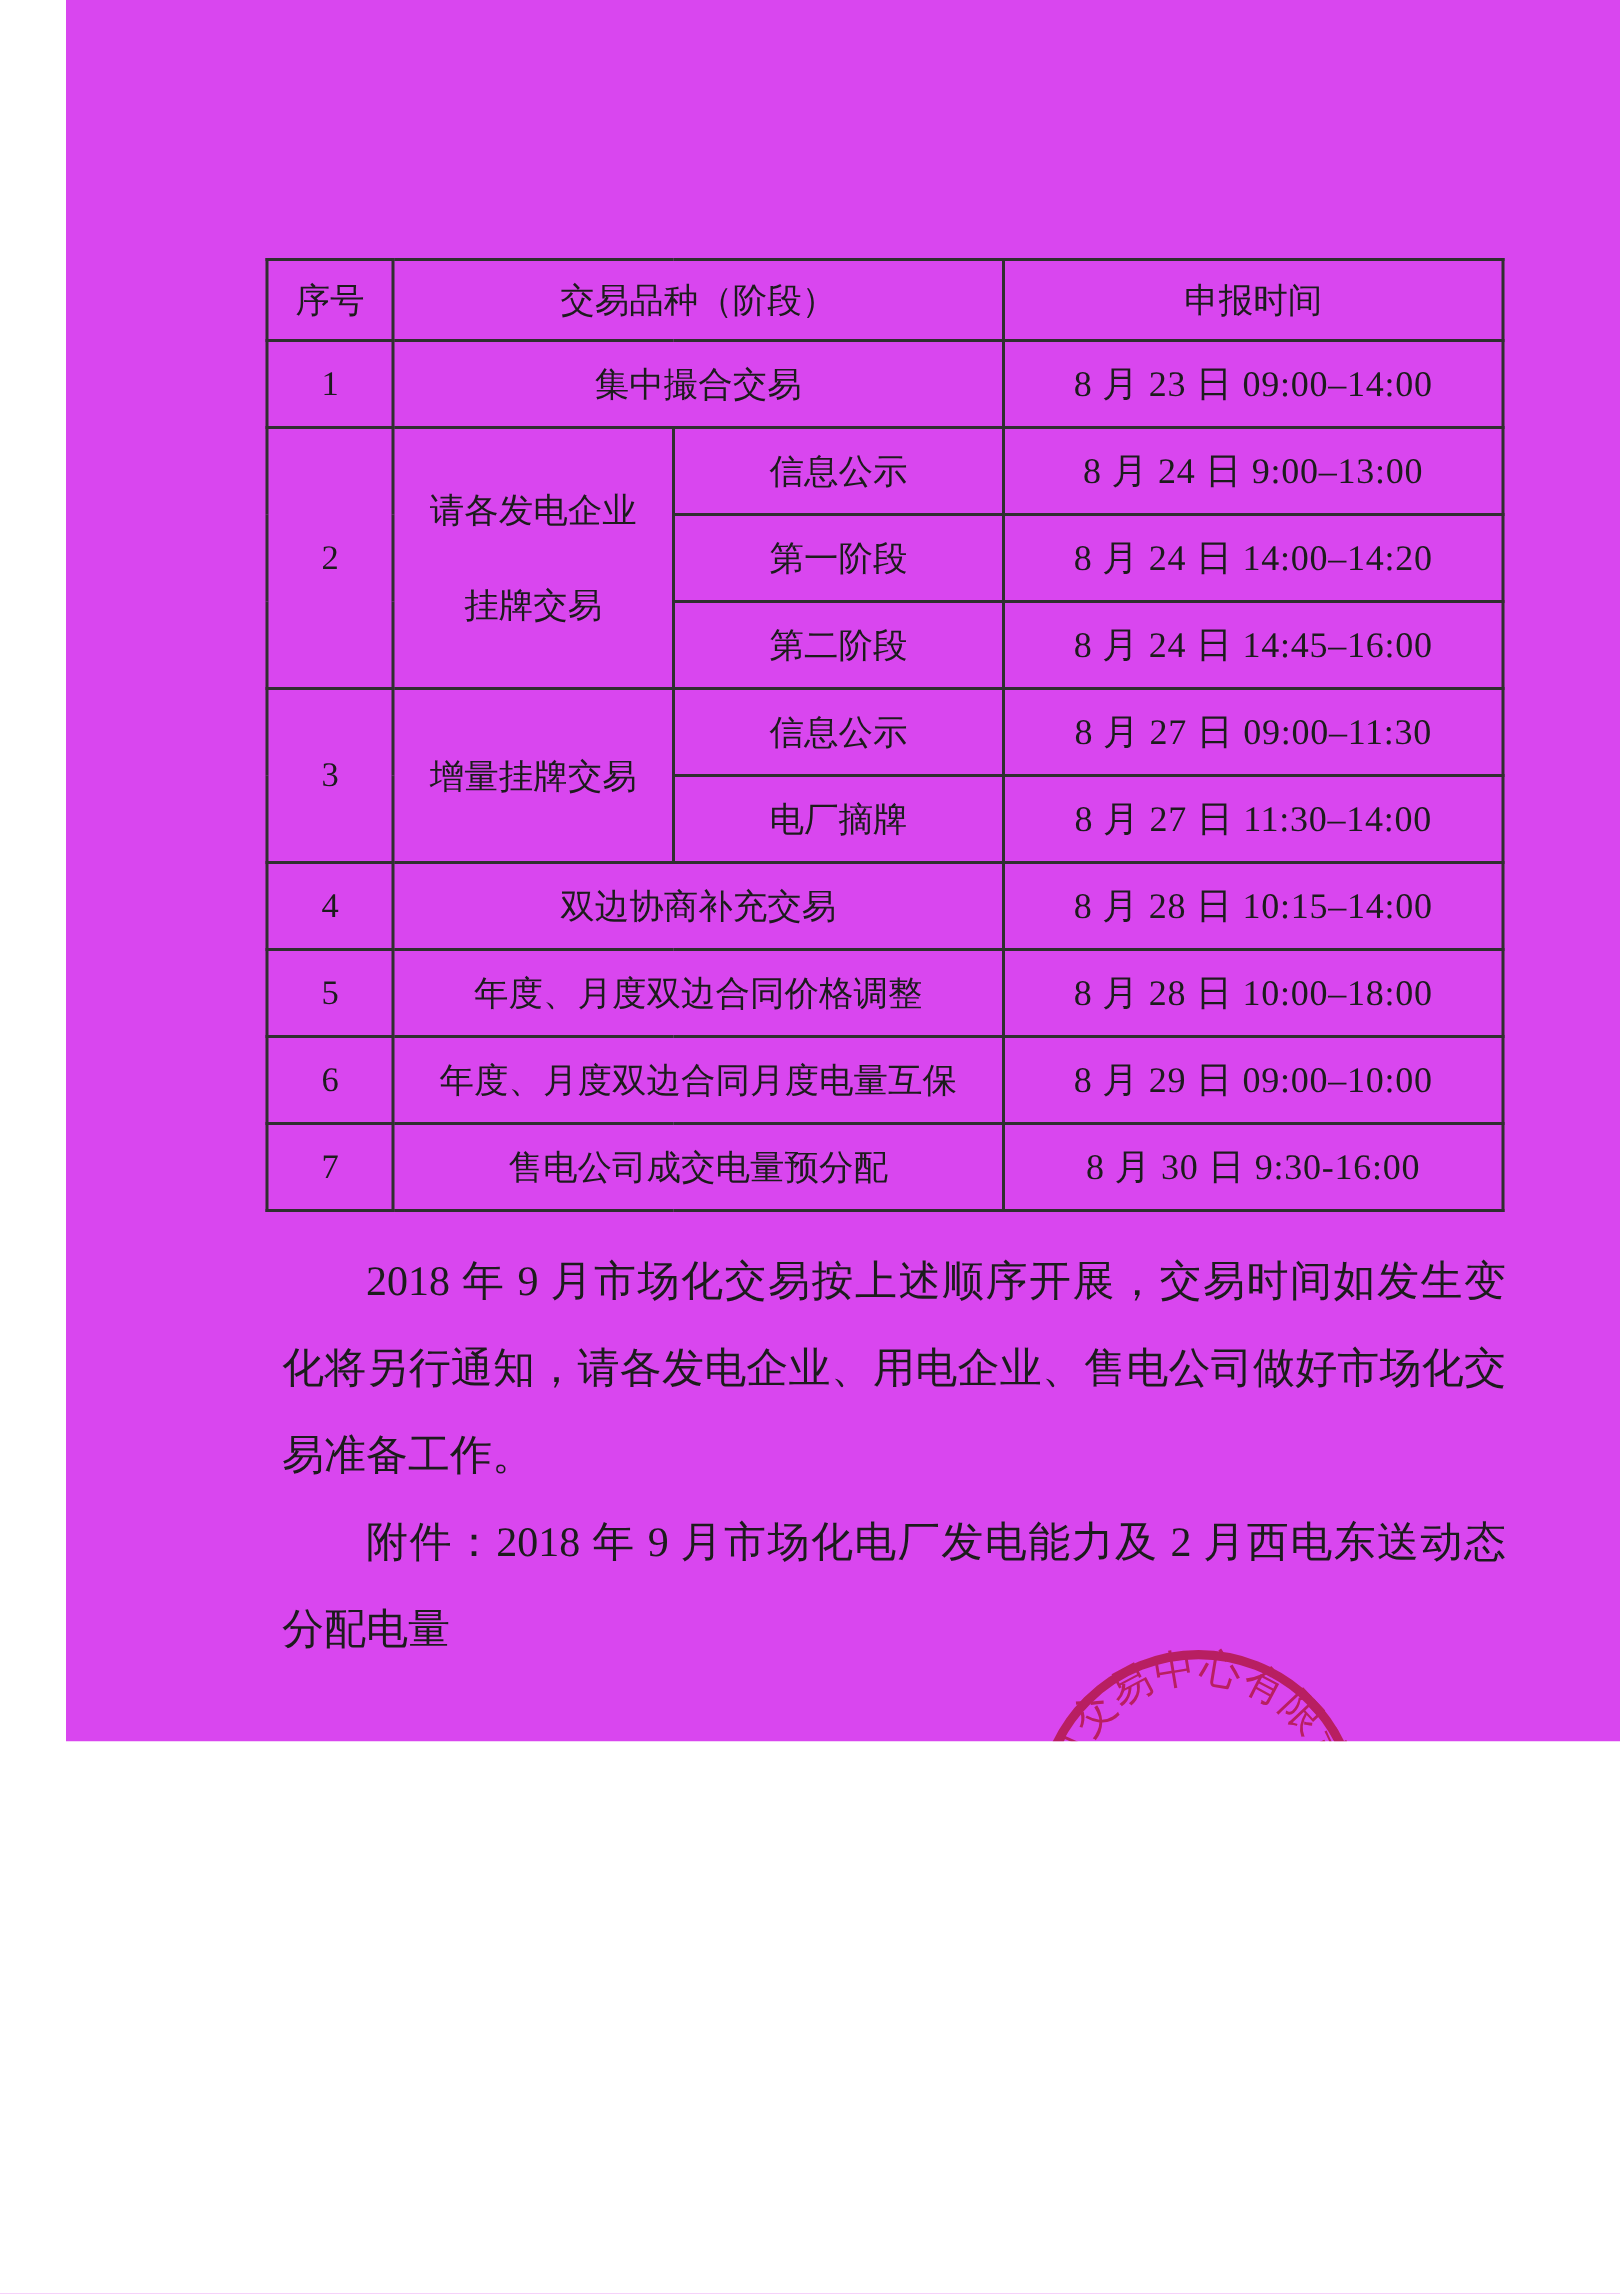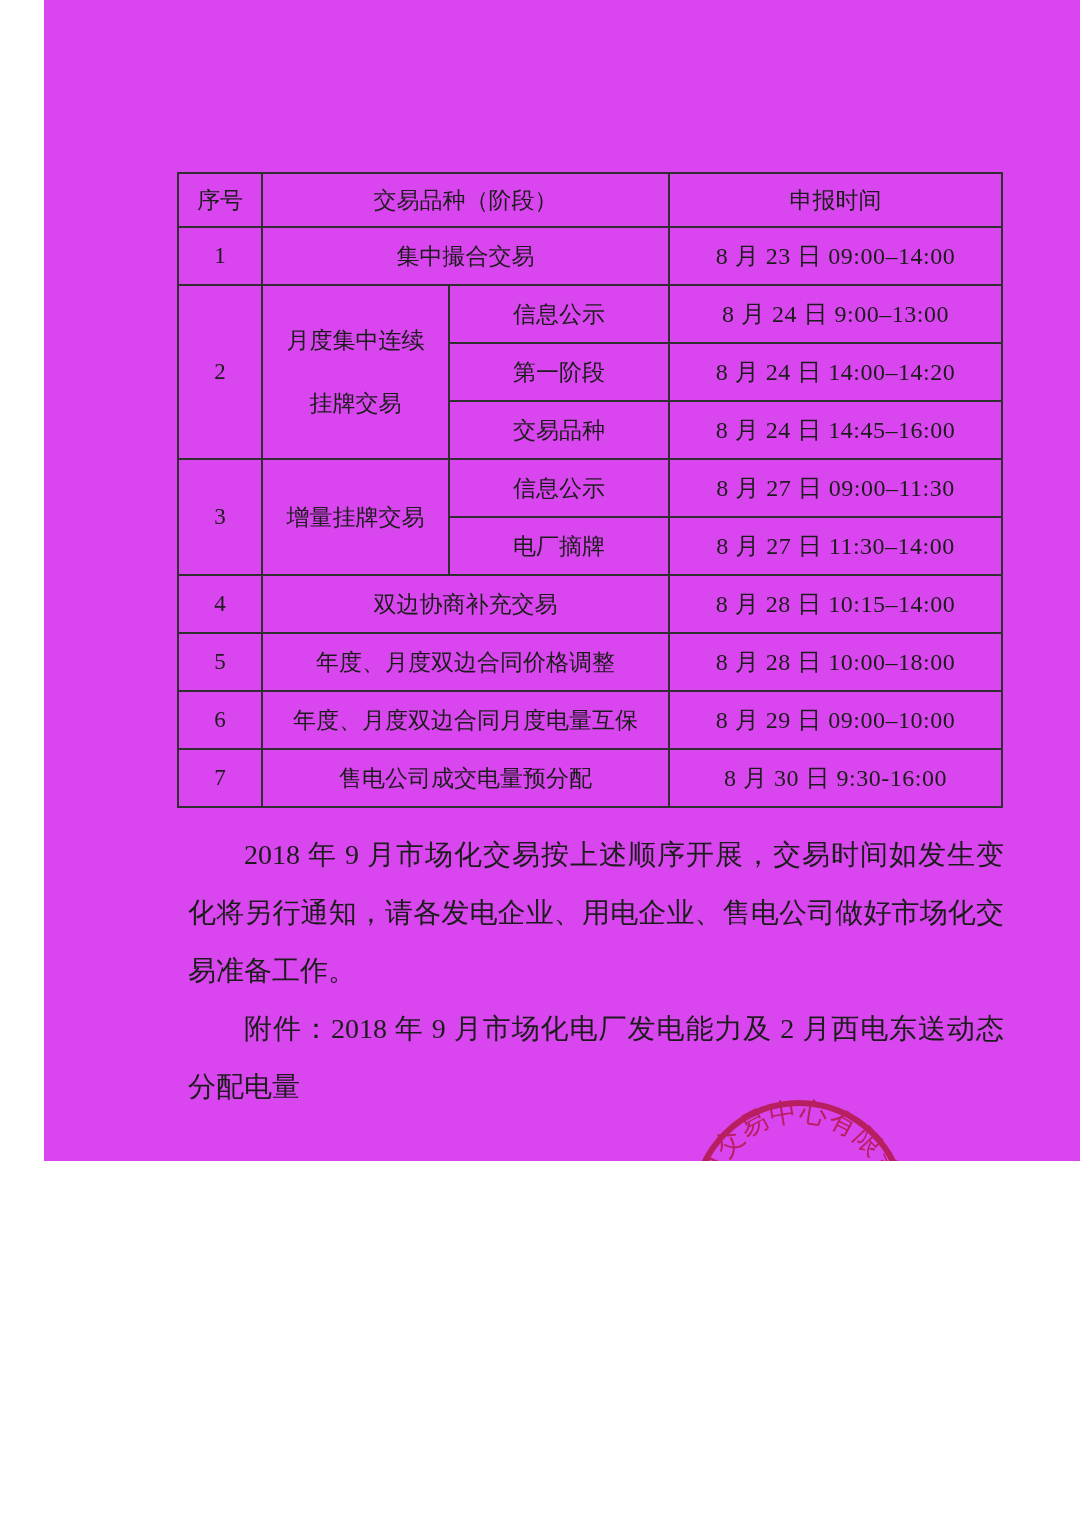--- a/index.html
+++ b/index.html
@@ -127,31 +127,31 @@
       </tr>
 
       <tr class="drow">
         <td>1</td>
         <td colspan="2">集中撮合交易</td>
         <td class="time-cell">8 月 23 日 09:00–14:00</td>
       </tr>
 
       <tr class="drow">
         <td rowspan="3">2</td>
-        <td rowspan="3" class="preline">月度集中连续
+        <td rowspan="3" class="preline">请各发电企业
 挂牌交易</td>
         <td>信息公示</td>
         <td class="time-cell">8 月 24 日 9:00–13:00</td>
       </tr>
       <tr class="drow">
         <td>第一阶段</td>
         <td class="time-cell">8 月 24 日 14:00–14:20</td>
       </tr>
       <tr class="drow">
-        <td>交易品种</td>
+        <td>第二阶段</td>
         <td class="time-cell">8 月 24 日 14:45–16:00</td>
       </tr>
 
       <tr class="drow">
         <td rowspan="2">3</td>
         <td rowspan="2">增量挂牌交易</td>
         <td>信息公示</td>
         <td class="time-cell">8 月 27 日 09:00–11:30</td>
       </tr>
       <tr class="drow">

